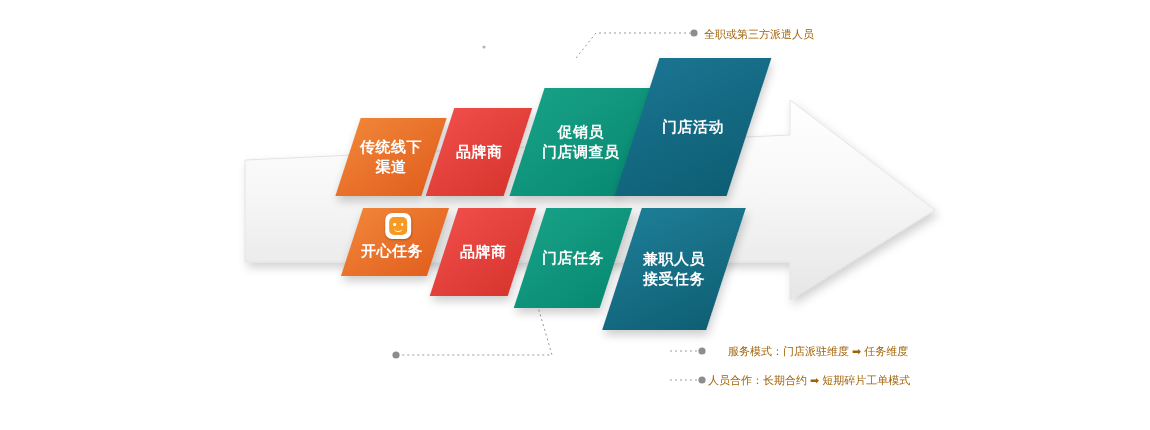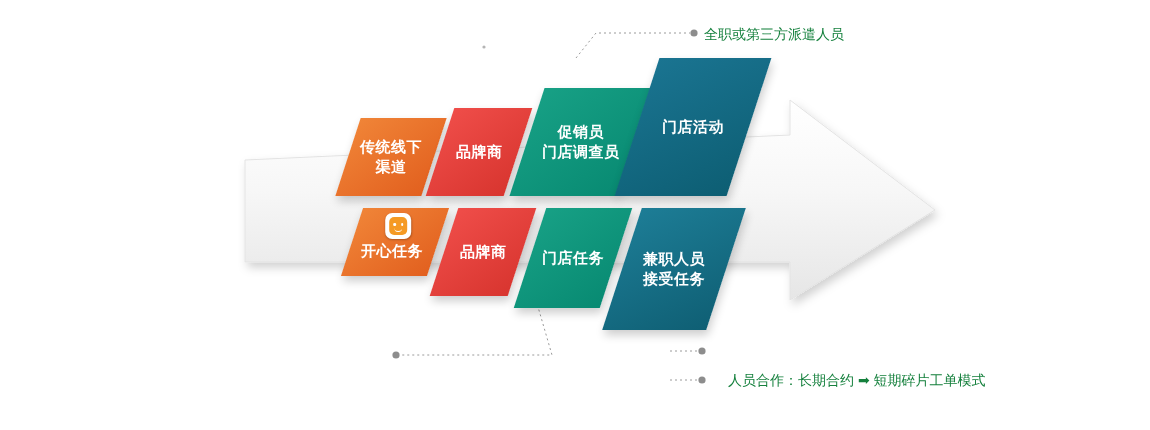--- a/index.html
+++ b/index.html
@@ -56,22 +56,22 @@
   .appicon .face:before{left:4px;}
   .appicon .face:after{right:4px;}
   .appicon .mouth{
     position:absolute;left:50%;top:10px;transform:translateX(-50%);
     width:8px;height:4px;border-bottom:1.6px solid #fff;border-radius:0 0 8px 8px;
   }
 
   
   .anno{
     position:absolute;
-    color:#15803d;
-    font-size:14px;
+    color:#a16207;
+    font-size:11px;
     line-height:26px;
     white-space:nowrap;
   }
 </style>
 </head>
 <body>
 
 <div id="stage">
 
   <svg class="layer">
@@ -138,15 +138,16 @@
   </div>
 
   <div class="tile t-deep2" style="left:622px;top:208px;width:104px;height:122px;">
     <span class="lbl">兼职人员
 接受任务</span>
   </div>
 
   <div class="anno" style="left:704px;top:21px;">全职或第三方派遣人员</div>
 
 
-  <div class="anno" style="left:728px;top:367px;">人员合作：长期合约 ➡ 短期碎片工单模式</div>
+  <div class="anno" style="left:728px;top:338px;">服务模式：门店派驻维度 ➡ 任务维度</div>
+  <div class="anno" style="left:708px;top:367px;">人员合作：长期合约 ➡ 短期碎片工单模式</div>
 
 </div>
 
 </body></html>

